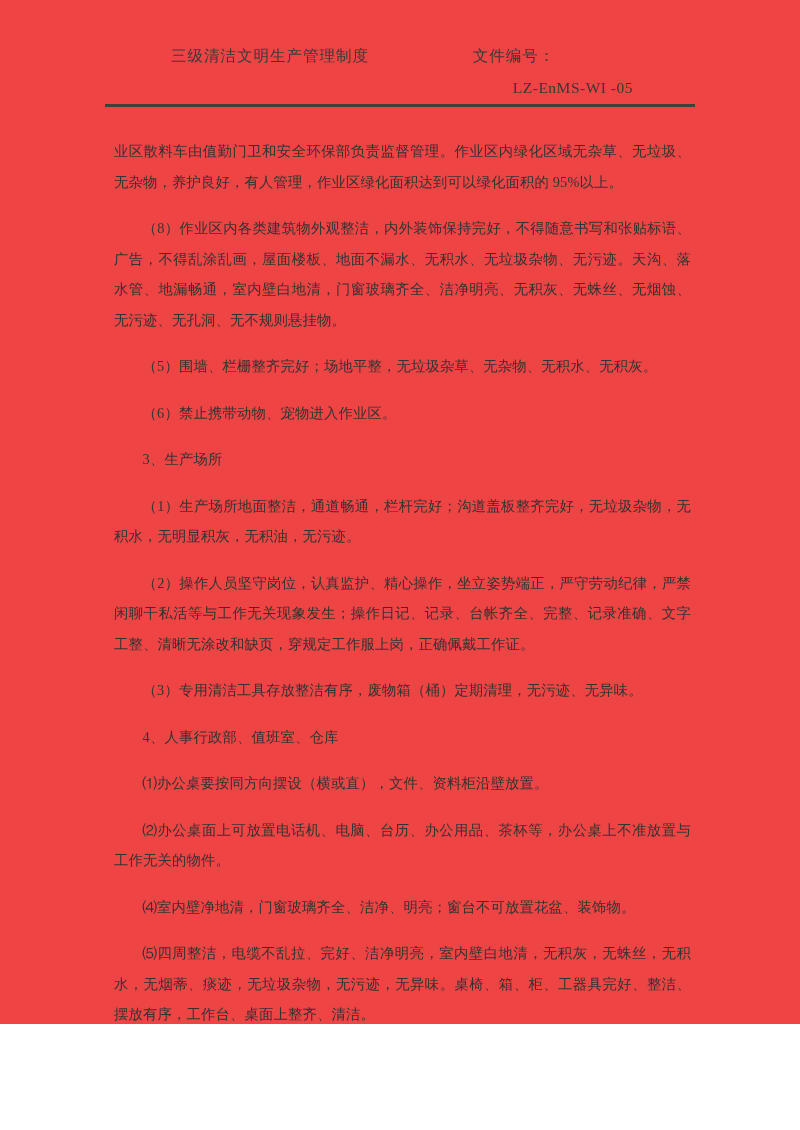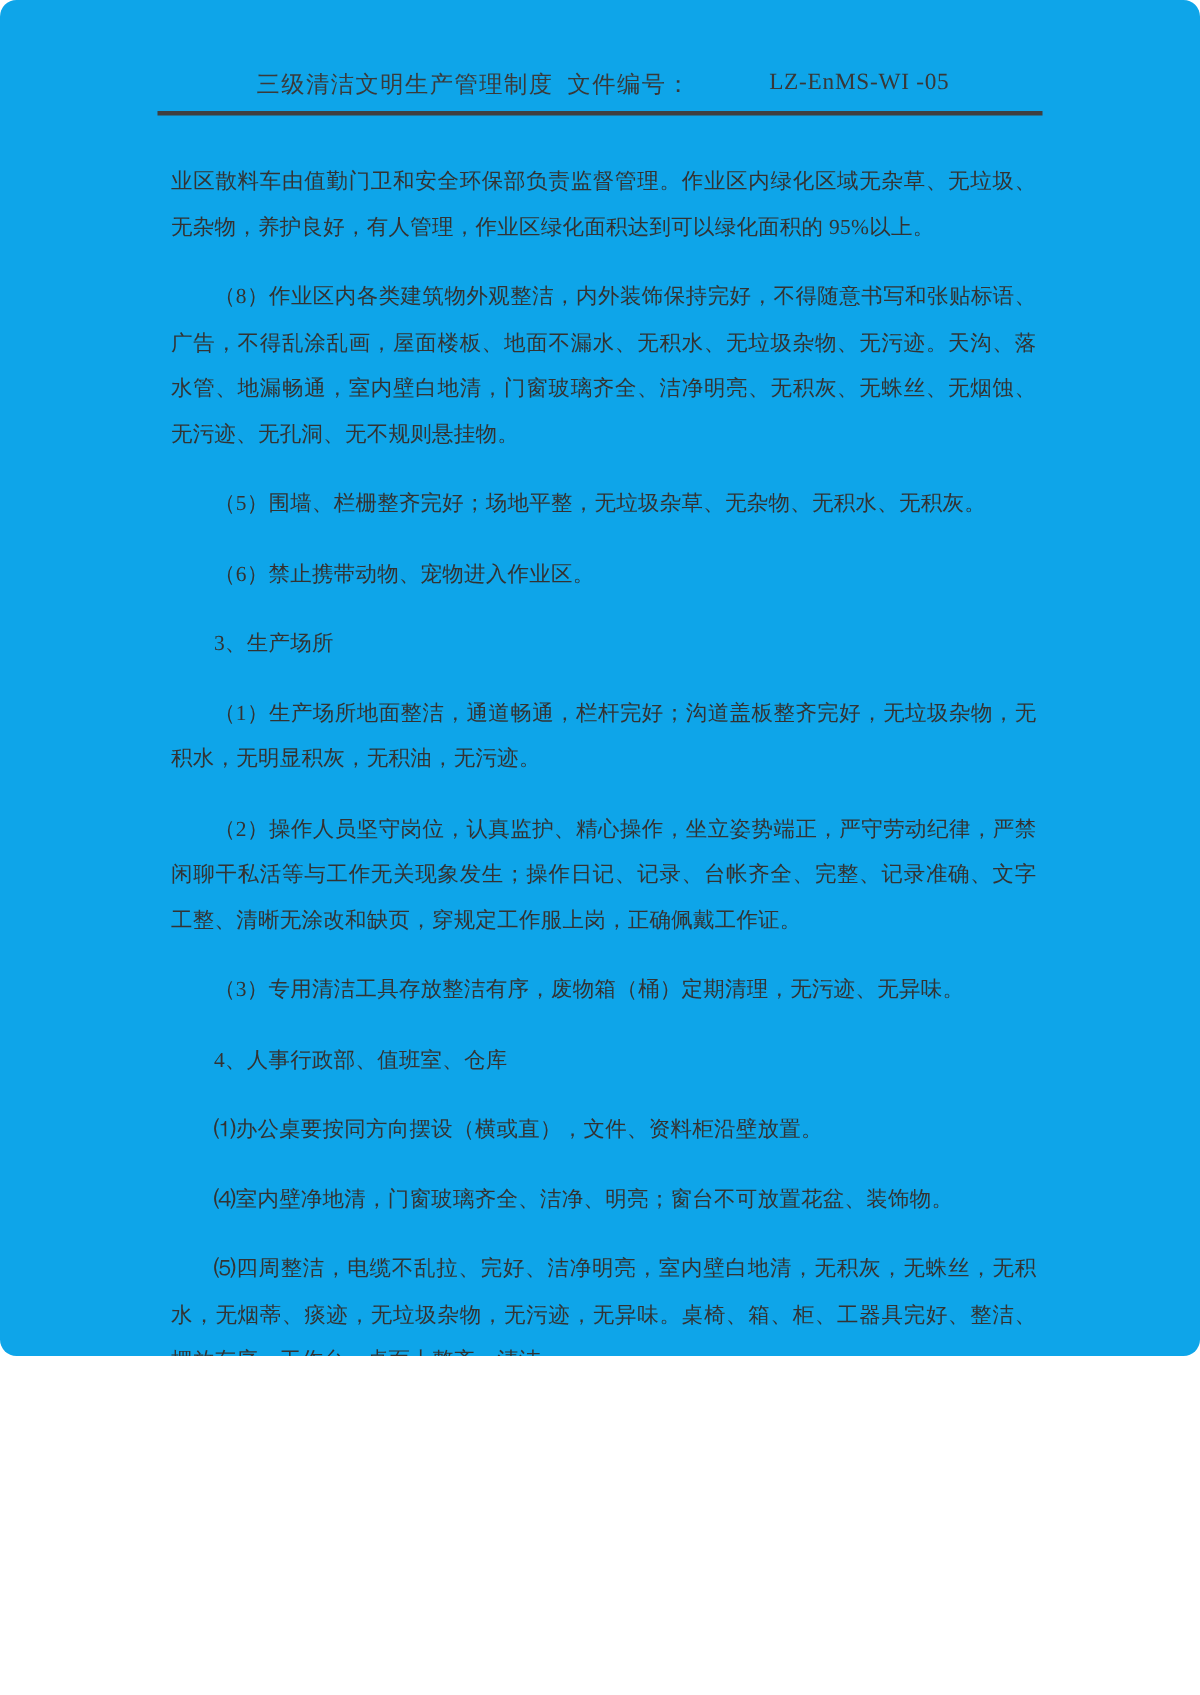--- a/index.html
+++ b/index.html
@@ -3,46 +3,46 @@
 <meta charset="utf-8">
 <style>
   html, body {
     margin: 0;
     padding: 0;
     background: #ffffff;
   }
   .page {
     position: relative;
     width: 800px;
-    height: 904px;
-    background: #0ea5e9;
+    height: 1024px;
+    background: #ef4444;
     overflow: hidden;
     font-family: "Liberation Serif", "DejaVu Serif", serif;
     color: #383838;
-    border-radius: 11px;
   }
   .header {
     padding: 46px 105px 0 105px;
   }
   .header-row {
     display: flex;
     justify-content: space-between;
     align-items: baseline;
     padding: 0 62px 7px 66px;
     font-size: 15.5px;
     letter-spacing: 1px;
     white-space: nowrap;
   }
   .doc-title {
     color: #3a3a3a;
   }
   .file-no {
     display: inline-flex;
     gap: 12px;
     font-family: "Liberation Serif", "DejaVu Serif", serif;
+    flex-direction: column;
   }
   .file-no-value {
     font-family: Liberation Serif, serif;
     letter-spacing: 0.5px;
     margin-left: 40px;
   }
   .header-rule {
     height: 0;
     border-top: 3px solid #3f3f3f;
   }
@@ -83,17 +83,18 @@
   <p class="para">业区散料车由值勤门卫和安全环保部负责监督管理。作业区内绿化区域无杂草、无垃圾、无杂物，养护良好，有人管理，作业区绿化面积达到可以绿化面积的 95%以上。</p>
       <p class="para indent">（8）作业区内各类建筑物外观整洁，内外装饰保持完好，不得随意书写和张贴标语、广告，不得乱涂乱画，屋面楼板、地面不漏水、无积水、无垃圾杂物、无污迹。天沟、落水管、地漏畅通，室内壁白地清，门窗玻璃齐全、洁净明亮、无积灰、无蛛丝、无烟蚀、无污迹、无孔洞、无不规则悬挂物。</p>
       <p class="para indent">（5）围墙、栏栅整齐完好；场地平整，无垃圾杂草、无杂物、无积水、无积灰。</p>
       <p class="para indent">（6）禁止携带动物、宠物进入作业区。</p>
       <p class="para indent">3、生产场所</p>
       <p class="para indent">（1）生产场所地面整洁，通道畅通，栏杆完好；沟道盖板整齐完好，无垃圾杂物，无积水，无明显积灰，无积油，无污迹。</p>
       <p class="para indent">（2）操作人员坚守岗位，认真监护、精心操作，坐立姿势端正，严守劳动纪律，严禁闲聊干私活等与工作无关现象发生；操作日记、记录、台帐齐全、完整、记录准确、文字工整、清晰无涂改和缺页，穿规定工作服上岗，正确佩戴工作证。</p>
       <p class="para indent">（3）专用清洁工具存放整洁有序，废物箱（桶）定期清理，无污迹、无异味。</p>
       <p class="para indent">4、人事行政部、值班室、仓库</p>
       <p class="para indent">⑴办公桌要按同方向摆设（横或直），文件、资料柜沿壁放置。</p>
+      <p class="para indent">⑵办公桌面上可放置电话机、电脑、台历、办公用品、茶杯等，办公桌上不准放置与工作无关的物件。</p>
       <p class="para indent">⑷室内壁净地清，门窗玻璃齐全、洁净、明亮；窗台不可放置花盆、装饰物。</p>
       <p class="para indent">⑸四周整洁，电缆不乱拉、完好、洁净明亮，室内壁白地清，无积灰，无蛛丝，无积水，无烟蒂、痰迹，无垃圾杂物，无污迹，无异味。桌椅、箱、柜、工器具完好、整洁、摆放有序，工作台、桌面上整齐、清洁。</p>
     </div>
 
 </div>
 
 </body></html>

